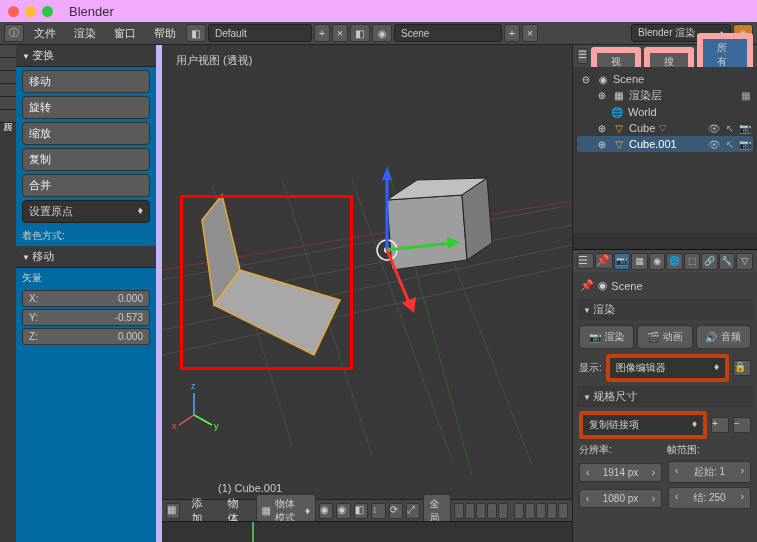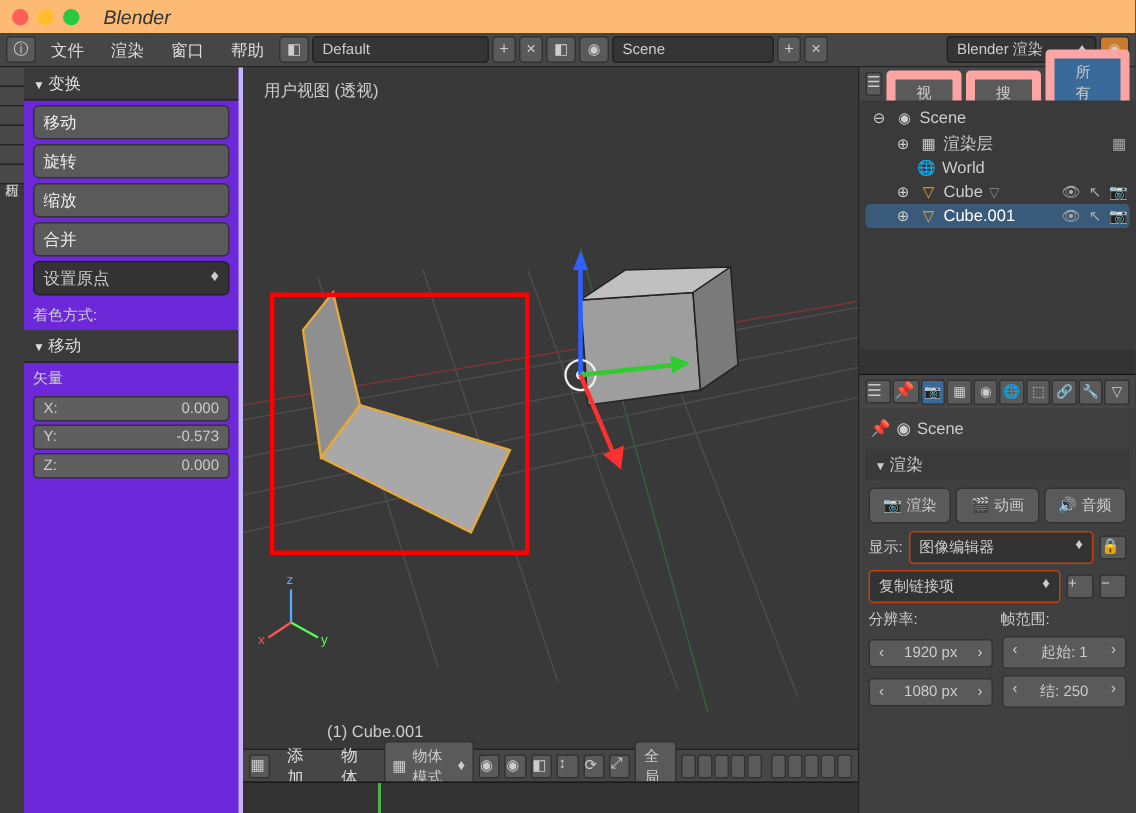--- a/index.html
+++ b/index.html
@@ -1,37 +1,37 @@
 <!DOCTYPE html>
 <html><head>
 <meta charset="utf-8">
 <style>
   * { box-sizing: border-box; margin: 0; padding: 0; font-family: sans-serif; }
   body { background: #3a3a3a; width: 757px; height: 542px; overflow: hidden; font-size: 11px; color: #ccc; }
   
   
-  .titlebar { height: 22px; background: #fdba74; display: flex; align-items: center; padding: 0 8px; font-style: italic; }
+  .titlebar { height: 22px; background: #f0abfc; display: flex; align-items: center; padding: 0 8px; }
   .tb-btn { width: 11px; height: 11px; border-radius: 50%; margin-right: 6px; }
   .tb-red { background: #ff5f56; } .tb-yellow { background: #ffbd2e; } .tb-green { background: #27c93f; }
   .tb-title { margin-left: 10px; color: #333; font-size: 13px; font-weight: 500; }
   
   
   .menubar { height: 23px; background: #464646; border-bottom: 1px solid #222; display: flex; align-items: center; padding: 0 4px; gap: 2px; }
   .mb-icon { width: 20px; height: 18px; background: #5a5a5a; border: 1px solid #333; border-radius: 3px; display: flex; align-items: center; justify-content: center; font-size: 10px; }
   .mb-item { padding: 0 8px; color: #ddd; font-size: 11px; cursor: pointer; }
   .mb-field { height: 18px; background: #353535; border: 1px solid #222; border-radius: 3px; display: flex; align-items: center; padding: 0 6px; font-size: 10px; }
   .mb-spacer { flex: 1; }
   .mb-plus { width: 16px; height: 18px; background: #5a5a5a; border: 1px solid #333; border-radius: 3px; display: flex; align-items: center; justify-content: center; font-size: 11px; }
   
   
   .main { display: flex; height: 497px; }
   .left-tabs { width: 16px; background: #3a3a3a; display: flex; flex-direction: column; }
   .left-tab { writing-mode: vertical-rl; padding: 6px 2px; font-size: 10px; color: #ccc; border-bottom: 1px solid #222; background: #484848; }
   
-  .toolpanel { width: 146px; background: #6d28d9; border-right: 3px solid #c4b5fd; overflow-y: auto; }
+  .toolpanel { width: 146px; background: #0369a1; border-right: 6px solid #c4b5fd; overflow-y: auto; }
   .tp-header { background: #3a3a3a; padding: 3px 6px; font-size: 11px; color: #ddd; border-bottom: 1px solid #222; }
   .tp-header::before { content: "▼ "; font-size: 8px; }
   .tp-btn { margin: 3px 6px; padding: 3px 6px; background: #5a5a5a; border: 1px solid #333; border-radius: 4px; font-size: 11px; color: #eee; cursor: pointer; }
   .tp-field { margin: 3px 6px; padding: 3px 6px; background: #333; border: 1px solid #222; border-radius: 4px; font-size: 11px; display: flex; justify-content: space-between; }
   .tp-num { margin: 2px 6px; padding: 2px 6px; background: #5f5f5f; border: 1px solid #333; border-radius: 3px; font-size: 10px; display: flex; justify-content: space-between; }
   
   .viewport { flex: 1; background: #393939; position: relative; overflow: hidden; }
   .vp-label { position: absolute; left: 14px; top: 8px; font-size: 11px; color: #ccc; }
   .vp-scene { position: absolute; inset: 0; }
   .vp-selection { position: absolute; left: 18px; top: 150px; width: 173px; height: 175px; border: 3px solid #ff0000; }
@@ -63,41 +63,41 @@
   .props-tab { width: 17px; height: 17px; background: #5a5a5a; border: 1px solid #333; border-radius: 2px; display: flex; align-items: center; justify-content: center; font-size: 9px; }
   .props-tab.active { background: #3a6a9a; }
   .props-body { flex: 1; background: #404040; padding: 4px; overflow-y: auto; }
   .props-crumb { display: flex; align-items: center; gap: 4px; padding: 3px; font-size: 11px; }
   .props-panel { margin-top: 4px; }
   .props-phead { background: #3a3a3a; padding: 3px 6px; font-size: 11px; }
   .props-phead::before { content: "▼ "; font-size: 8px; }
   .props-btnrow { display: flex; gap: 3px; margin: 5px 2px; }
   .props-btn { flex: 1; padding: 4px; background: #5a5a5a; border: 1px solid #333; border-radius: 4px; font-size: 10px; text-align: center; display: flex; align-items: center; justify-content: center; gap: 3px; }
   .props-row { display: flex; align-items: center; gap: 4px; margin: 4px 2px; font-size: 10px; }
-  .props-fld { flex: 1; padding: 3px 6px; background: #333; border: 1px solid #c2410c; border-radius: 3px; font-size: 10px; text-align: center; }
+  .props-fld { flex: 1; padding: 3px 6px; background: #333; border: 4px solid #c2410c; border-radius: 3px; font-size: 10px; text-align: center; }
   .props-num { display: flex; justify-content: space-between; padding: 3px 6px; background: #5a5a5a; border: 1px solid #333; border-radius: 3px; font-size: 10px; }
 </style>
 </head>
 <body>
 
 <div class="titlebar">
   <div class="tb-btn tb-red"></div>
   <div class="tb-btn tb-yellow"></div>
   <div class="tb-btn tb-green"></div>
   <div class="tb-title">Blender</div>
 </div>
 
 <div class="menubar">
   <div class="mb-icon">ⓘ</div>
   <div class="mb-item">文件</div>
   <div class="mb-item">渲染</div>
   <div class="mb-item">窗口</div>
   <div class="mb-item">帮助</div>
   <div class="mb-icon">◧</div>
-  <div class="mb-field" style="width:118px">
+  <div class="mb-field" style="width:104px">
     <span>Default</span>
   </div>
   <div class="mb-plus">+</div>
   <div class="mb-plus">×</div>
   <div class="mb-icon">◧</div>
   <div class="mb-icon">◉</div>
   <div class="mb-field" style="width:108px">
     <span>Scene</span>
   </div>
   <div class="mb-plus">+</div>
@@ -120,20 +120,21 @@
     <div class="left-tab">物理</div>
     <div class="left-tab" style="font-size:9px">历程</div>
   </div>
 
   <div class="toolpanel">
     <div class="tp-header">变换</div>
     <div class="tp-btn">移动</div>
     <div class="tp-btn">旋转</div>
     <div class="tp-btn">缩放</div>
 
+    <div class="tp-btn">复制</div>
     <div class="tp-btn">合并</div>
     <div class="tp-field">
       <span>设置原点</span>
         <span>♦</span>
     </div>
     <div style="padding:3px 6px;font-size:10px">着色方式:</div>
 
     <div class="tp-header">移动</div>
     <div style="padding:3px 6px;font-size:10px">矢量</div>
     <div class="tp-num">
@@ -315,36 +316,37 @@
           <div class="props-row">
             <span>显示:</span>
             <div class="props-fld" style="display:flex;justify-content:space-between">
               <span>图像编辑器</span>
                 <span>♦</span>
             </div>
             <div class="vp-hicon">🔒</div>
           </div>
         </div>
         <div class="props-panel">
+          <div class="props-phead">规格尺寸</div>
           <div class="props-row">
             <div class="props-fld" style="display:flex;justify-content:space-between">
               <span>复制链接项</span>
                 <span>♦</span>
             </div>
             <div class="vp-hicon">+</div>
             <div class="vp-hicon">−</div>
           </div>
           <div class="props-row">
             <span style="flex:1">分辨率:</span>
             <span style="flex:1">帧范围:</span>
           </div>
           <div class="props-row" style="gap:6px">
             <div class="props-num" style="flex:1">
                 <span>‹</span>
-                <span>1920 px</span>
+                <span>1914 px</span>
                 <span>›</span>
               </div>
             <div class="props-num" style="flex:1">
                 <span>‹</span>
                 <span><span>起始:</span> <span>1</span></span>
                 <span>›</span>
               </div>
           </div>
           <div class="props-row" style="gap:6px">
             <div class="props-num" style="flex:1">

